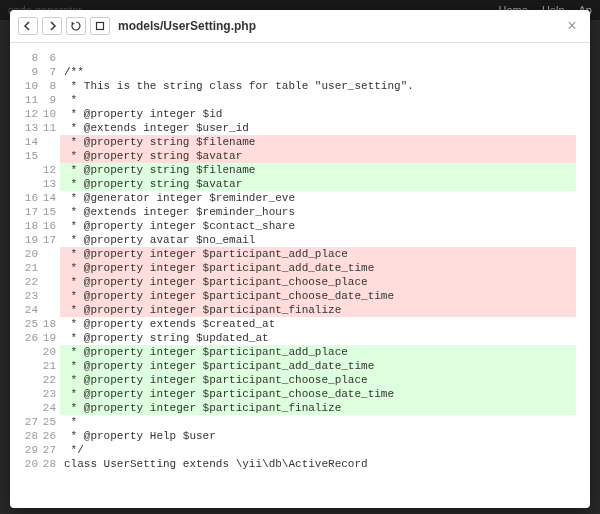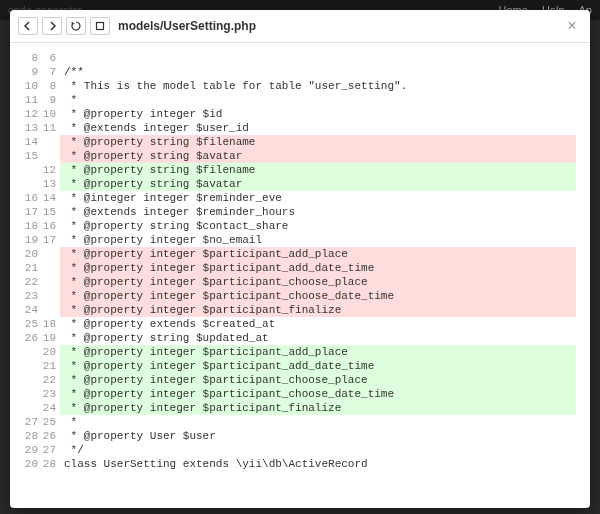--- a/index.html
+++ b/index.html
@@ -142,42 +142,42 @@
         </svg>
     </div>
     <span class="path-label">models/UserSetting.php</span>
     <div class="close-btn">
       <span>×</span>
     </div>
   </div>
   <div class="diff-container" id="diff-container">
       <div class="diff-line"><span class="ln-old">8</span><span class="ln-new">6</span><span class="line-content"></span></div>
       <div class="diff-line"><span class="ln-old">9</span><span class="ln-new">7</span><span class="line-content">/**</span></div>
-      <div class="diff-line"><span class="ln-old">10</span><span class="ln-new">8</span><span class="line-content"> * This is the model table for table "user_setting".</span></div>
+      <div class="diff-line"><span class="ln-old">10</span><span class="ln-new">8</span><span class="line-content"> * This is the string class for table "user_setting".</span></div>
       <div class="diff-line"><span class="ln-old">11</span><span class="ln-new">9</span><span class="line-content"> *</span></div>
       <div class="diff-line"><span class="ln-old">12</span><span class="ln-new">10</span><span class="line-content"> * @property integer $id</span></div>
       <div class="diff-line"><span class="ln-old">13</span><span class="ln-new">11</span><span class="line-content"> * @extends integer $user_id</span></div>
       <div class="diff-line removed"><span class="ln-old">14</span><span class="ln-new"></span><span class="line-content"> * @property string $filename</span></div>
       <div class="diff-line removed"><span class="ln-old">15</span><span class="ln-new"></span><span class="line-content"> * @property string $avatar</span></div>
       <div class="diff-line added"><span class="ln-old"></span><span class="ln-new">12</span><span class="line-content"> * @property string $filename</span></div>
       <div class="diff-line added"><span class="ln-old"></span><span class="ln-new">13</span><span class="line-content"> * @property string $avatar</span></div>
-      <div class="diff-line"><span class="ln-old">16</span><span class="ln-new">14</span><span class="line-content"> * @integer integer $reminder_eve</span></div>
+      <div class="diff-line"><span class="ln-old">16</span><span class="ln-new">14</span><span class="line-content"> * @generator integer $reminder_eve</span></div>
       <div class="diff-line"><span class="ln-old">17</span><span class="ln-new">15</span><span class="line-content"> * @extends integer $reminder_hours</span></div>
-      <div class="diff-line"><span class="ln-old">18</span><span class="ln-new">16</span><span class="line-content"> * @property string $contact_share</span></div>
-      <div class="diff-line"><span class="ln-old">19</span><span class="ln-new">17</span><span class="line-content"> * @property integer $no_email</span></div>
+      <div class="diff-line"><span class="ln-old">18</span><span class="ln-new">16</span><span class="line-content"> * @property integer $contact_share</span></div>
+      <div class="diff-line"><span class="ln-old">19</span><span class="ln-new">17</span><span class="line-content"> * @property avatar $no_email</span></div>
       <div class="diff-line removed"><span class="ln-old">20</span><span class="ln-new"></span><span class="line-content"> * @property integer $participant_add_place</span></div>
       <div class="diff-line removed"><span class="ln-old">21</span><span class="ln-new"></span><span class="line-content"> * @property integer $participant_add_date_time</span></div>
       <div class="diff-line removed"><span class="ln-old">22</span><span class="ln-new"></span><span class="line-content"> * @property integer $participant_choose_place</span></div>
       <div class="diff-line removed"><span class="ln-old">23</span><span class="ln-new"></span><span class="line-content"> * @property integer $participant_choose_date_time</span></div>
       <div class="diff-line removed"><span class="ln-old">24</span><span class="ln-new"></span><span class="line-content"> * @property integer $participant_finalize</span></div>
       <div class="diff-line"><span class="ln-old">25</span><span class="ln-new">18</span><span class="line-content"> * @property extends $created_at</span></div>
       <div class="diff-line"><span class="ln-old">26</span><span class="ln-new">19</span><span class="line-content"> * @property string $updated_at</span></div>
       <div class="diff-line added"><span class="ln-old"></span><span class="ln-new">20</span><span class="line-content"> * @property integer $participant_add_place</span></div>
       <div class="diff-line added"><span class="ln-old"></span><span class="ln-new">21</span><span class="line-content"> * @property integer $participant_add_date_time</span></div>
       <div class="diff-line added"><span class="ln-old"></span><span class="ln-new">22</span><span class="line-content"> * @property integer $participant_choose_place</span></div>
       <div class="diff-line added"><span class="ln-old"></span><span class="ln-new">23</span><span class="line-content"> * @property integer $participant_choose_date_time</span></div>
       <div class="diff-line added"><span class="ln-old"></span><span class="ln-new">24</span><span class="line-content"> * @property integer $participant_finalize</span></div>
       <div class="diff-line"><span class="ln-old">27</span><span class="ln-new">25</span><span class="line-content"> *</span></div>
-      <div class="diff-line"><span class="ln-old">28</span><span class="ln-new">26</span><span class="line-content"> * @property User $user</span></div>
+      <div class="diff-line"><span class="ln-old">28</span><span class="ln-new">26</span><span class="line-content"> * @property Help $user</span></div>
       <div class="diff-line"><span class="ln-old">29</span><span class="ln-new">27</span><span class="line-content"> */</span></div>
       <div class="diff-line"><span class="ln-old">20</span><span class="ln-new">28</span><span class="line-content">class UserSetting extends \yii\db\ActiveRecord</span></div>
     </div>
 </div>
 
 </body></html>

